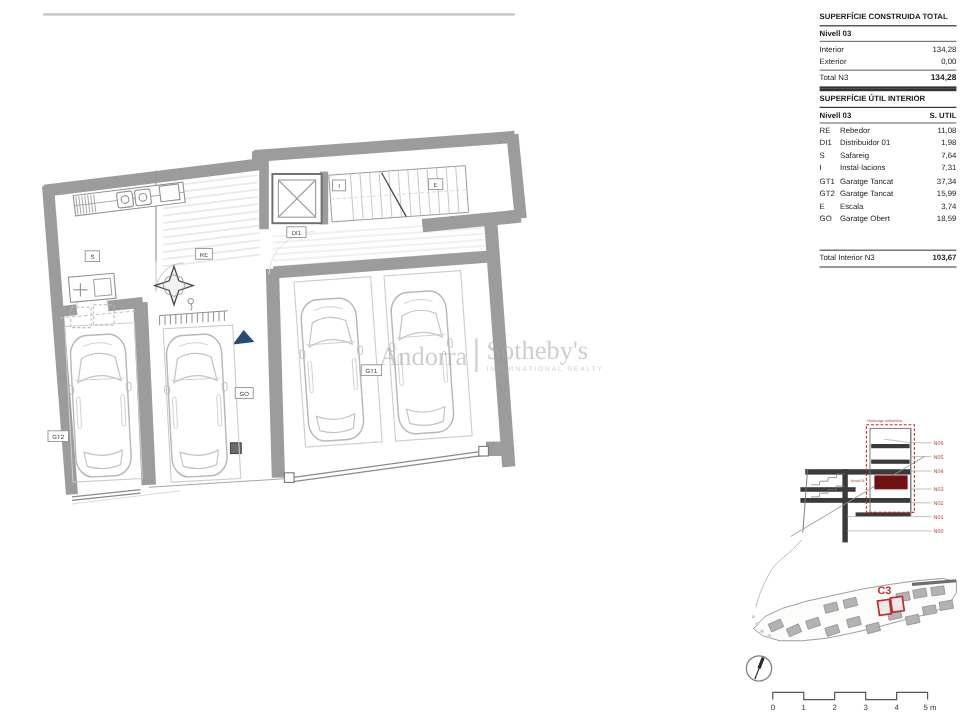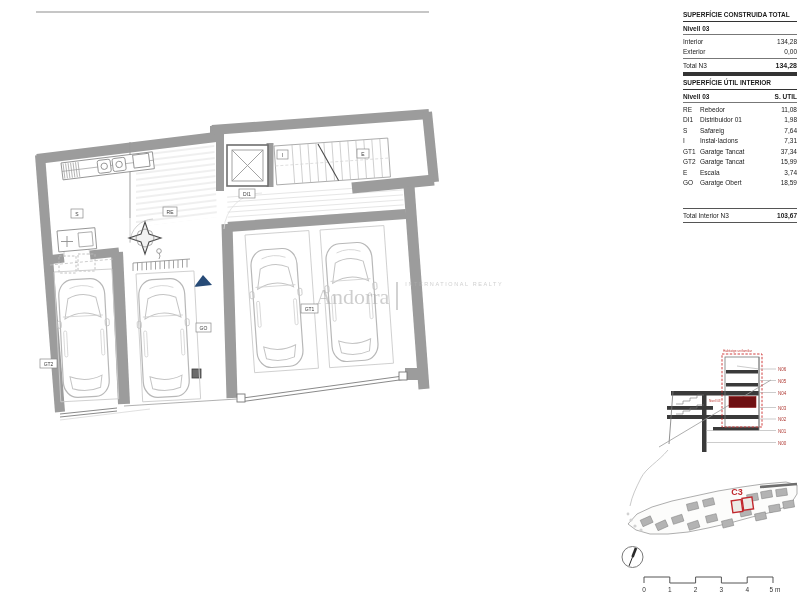--- a/index.html
+++ b/index.html
@@ -317,20 +317,21 @@
         <text x="747.2" y="592">4</text>
         <text x="775" y="592">5 m</text>
       </g>
     </g>
   </svg>
 
   <div class="watermark">
     <span class="wm-left">Andorra</span>
     <span class="wm-bar"></span>
     <span class="wm-right">
+      <span class="wm-soth">Sotheby's</span>
       <span class="wm-tag">INTERNATIONAL REALTY</span>
     </span>
   </div>
 
   <div class="tbl" style="top:10px;">
     <div class="title">SUPERFÍCIE CONSTRUIDA TOTAL</div>
     <div class="lvl">
         <span>Nivell 03</span>
       </div>
     <div class="row">

